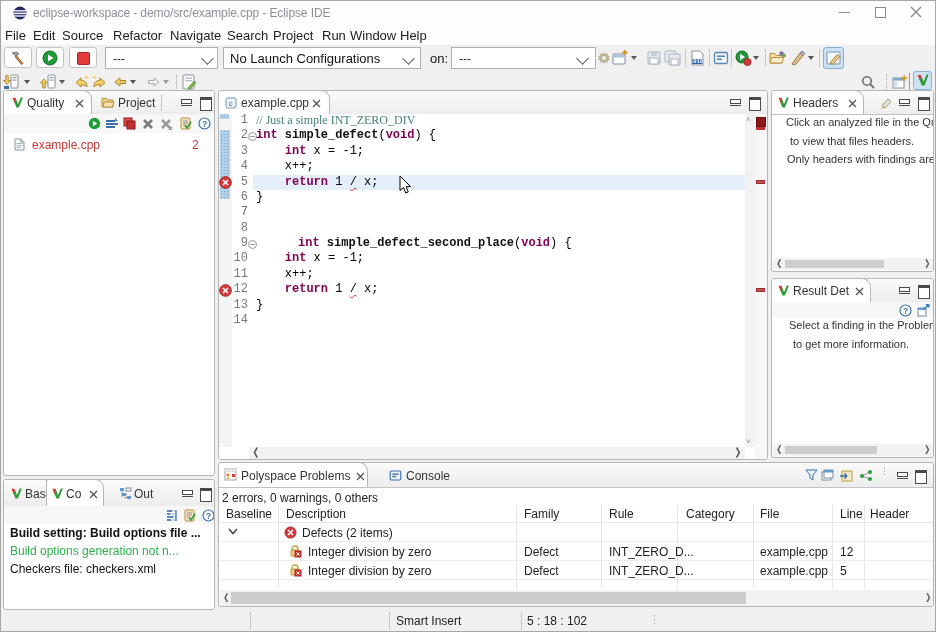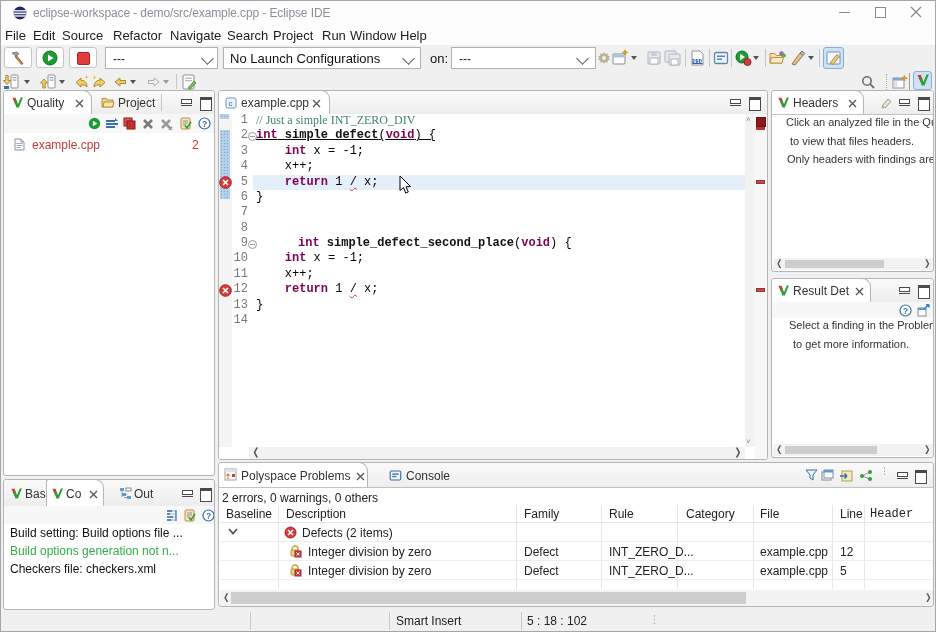--- a/index.html
+++ b/index.html
@@ -285,21 +285,21 @@
 <div class="abs" style="left:0;top:0;width:13px;height:333px;background:#f4f4f4;"></div>
 <div class="abs" style="left:1px;top:-5px;width:9px;height:10px;background:#b4cfe8;background-image:radial-gradient(#7fa8d0 26%,transparent 30%);background-size:3px 3px;"></div>
 <div class="abs" style="left:1px;top:16px;width:10px;height:69px;background:#b4cfe8;background-image:radial-gradient(#7fa8d0 26%,transparent 30%);background-size:3px 3px;"></div>
 <div class="abs mono" style="left:12px;top:-1.0px;width:17px;text-align:right;color:#787878;line-height:15.4px;">1</div>
 <div class="abs mono" style="left:37px;top:-1.0px;line-height:15.4px;color:#000;"><span class="cm">// Just a simple INT_ZERO_DIV</span></div>
 <div class="abs mono" style="left:12px;top:14.4px;width:17px;text-align:right;color:#787878;line-height:15.4px;">2</div>
 <svg class="icon" style="left:29px;top:18.4px" width="9" height="9" viewBox="0 0 9 9">
         <circle cx="4.5" cy="4.5" r="4" fill="#fff" stroke="#9a9a9a"></circle>
         <path d="M2 4.5 H7" stroke="#9a9a9a" stroke-width="1.2"></path>
       </svg>
-<div class="abs mono" style="left:37px;top:14.4px;line-height:15.4px;color:#000;text-decoration:underline;"><span class="kw">int</span> <span class="fn">simple_defect</span>(<span class="kw">void</span>) {</div>
+<div class="abs mono" style="left:37px;top:14.4px;line-height:15.4px;color:#000;"><span class="kw">int</span> <span class="fn">simple_defect</span>(<span class="kw">void</span>) {</div>
 <div class="abs mono" style="left:12px;top:29.8px;width:17px;text-align:right;color:#787878;line-height:15.4px;">3</div>
 <div class="abs mono" style="left:37px;top:29.8px;line-height:15.4px;color:#000;">    <span class="kw">int</span> x = -1;</div>
 <div class="abs mono" style="left:12px;top:45.1px;width:17px;text-align:right;color:#787878;line-height:15.4px;">4</div>
 <div class="abs mono" style="left:37px;top:45.1px;line-height:15.4px;color:#000;">    x++;</div>
 <div class="abs" style="left:34px;top:60.5px;width:492px;height:15px;background:#e4effa;"></div>
 <div class="abs mono" style="left:12px;top:60.5px;width:17px;text-align:right;color:#787878;line-height:15.4px;">5</div>
 <svg class="icon" style="left:0px;top:62.0px" width="13" height="13" viewBox="0 0 13 13">
         <circle cx="6.5" cy="6.5" r="5.8" fill="#d43c3c" stroke="#a82424"></circle>
         <path d="M4 4 L9 9 M9 4 L4 9" stroke="#fff" stroke-width="1.6"></path>
       </svg>
@@ -436,21 +436,21 @@
     </svg>
   <svg class="icon" style="left:179px;top:29px" width="13" height="13" viewBox="0 0 13 13">
       <rect x="2" y="1" width="9" height="11" rx="1" fill="#f3e3c3" stroke="#b8923e"></rect>
       <path d="M4 4 H9 M4 6 H9 M4 8 H7" stroke="#8a8a8a" stroke-width="0.9"></path>
       <path d="M6 8.5 L8 11 L12 5" stroke="#2f9e38" stroke-width="1.6" fill="none"></path>
     </svg>
   <svg class="icon" style="left:198px;top:29px" width="13" height="13" viewBox="0 0 13 13">
       <circle cx="6.5" cy="6.5" r="5.5" fill="#fff" stroke="#3a6ea5" stroke-width="1.2"></circle>
       <text x="4" y="9.5" font-size="8.5" fill="#3a6ea5" font-family="Liberation Sans" font-weight="bold">?</text>
     </svg>
-  <div class="abs t12" style="left:6px;top:46px;color:#111;">Build setting: Build options file ...</div>
+  <div class="abs t12" style="left:6px;top:46px;color:#111;font-weight:bold;">Build setting: Build options file ...</div>
   <div class="abs t12" style="left:6px;top:64px;color:#2fae4a;">Build options generation not n...</div>
   <div class="abs t12" style="left:6px;top:82px;color:#111;">Checkers file: checkers.xml</div>
 </div>
 
 <div class="panel" style="left:218px;top:462px;width:716px;height:145px;">
   <div class="tabrow" style="height:24px;"></div>
   <div class="tab-active" style="left:-1px;width:150px;height:25px;"></div>
   <svg class="icon" style="left:5px;top:5px" width="13" height="13" viewBox="0 0 13 13">
       <rect x="1" y="1" width="11" height="11" fill="#fff" stroke="#9aa2ab"></rect>
       <rect x="1" y="1" width="11" height="3" fill="#dfe3e8"></rect>
@@ -495,21 +495,21 @@
 
   <div class="abs" style="left:1px;top:42px;width:714px;height:84px;background:#fff;">
     <div class="abs" style="left:0;top:0;width:714px;height:17px;border-bottom:1px solid #e6e6e6;"></div>
     <div class="abs t12" style="left:6px;top:2px;">Baseline</div>
     <div class="abs t12" style="left:66px;top:2px;">Description</div>
     <div class="abs t12" style="left:304px;top:2px;">Family</div>
     <div class="abs t12" style="left:389px;top:2px;">Rule</div>
     <div class="abs t12" style="left:466px;top:2px;">Category</div>
     <div class="abs t12" style="left:540px;top:2px;">File</div>
     <div class="abs t12" style="left:620px;top:2px;">Line</div>
-    <div class="abs t12" style="left:650px;top:2px;font-family:Liberation Mono, monospace;">Header</div>
+    <div class="abs t12" style="left:650px;top:2px;">Header</div>
 
     <div class="abs" style="left:58px;top:0;width:1px;height:84px;background:#e6e6e6;"></div>
     <div class="abs" style="left:296px;top:0;width:1px;height:84px;background:#e6e6e6;"></div>
     <div class="abs" style="left:381px;top:0;width:1px;height:84px;background:#e6e6e6;"></div>
     <div class="abs" style="left:457px;top:0;width:1px;height:84px;background:#e6e6e6;"></div>
     <div class="abs" style="left:533px;top:0;width:1px;height:84px;background:#e6e6e6;"></div>
     <div class="abs" style="left:612px;top:0;width:1px;height:84px;background:#e6e6e6;"></div>
     <div class="abs" style="left:644px;top:0;width:1px;height:84px;background:#e6e6e6;"></div>
 
     <div class="abs" style="left:0;top:36px;width:714px;height:1px;background:#ededed;"></div>

